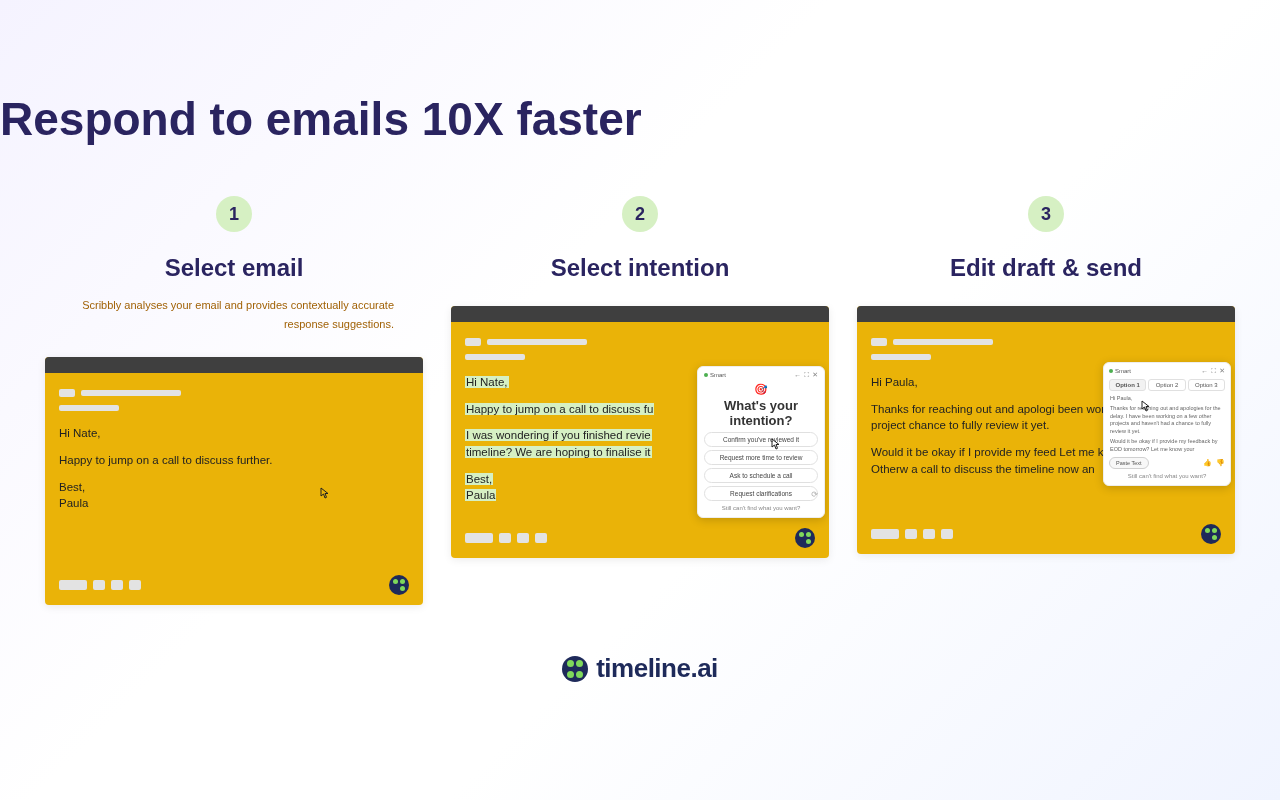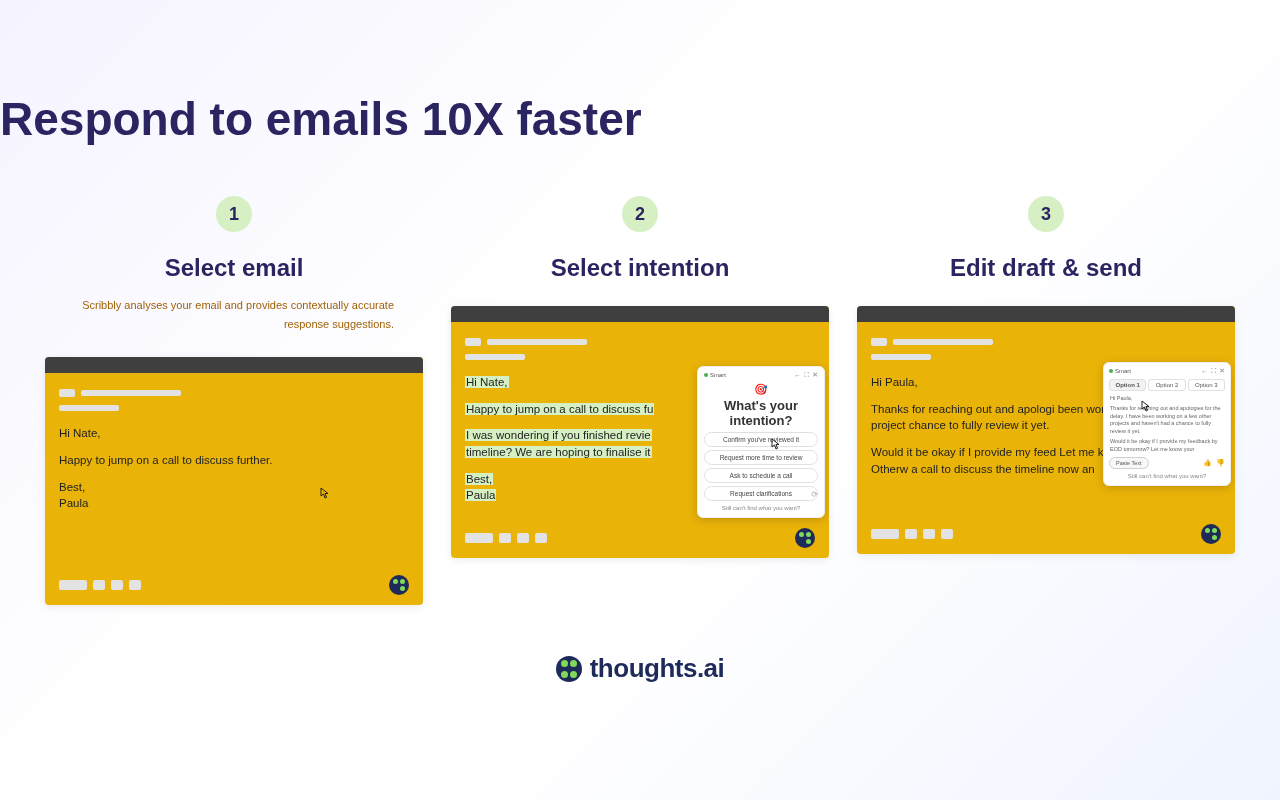--- a/index.html
+++ b/index.html
@@ -396,14 +396,14 @@
 
 </div>
 
 <div class="brand">
   <div class="brand-logo">
     <div class="d d1"></div>
       <div class="d d2"></div>
       <div class="d d3"></div>
       <div class="d d4"></div>
   </div>
-  <div class="brand-text">thoughts.ai</div>
+  <div class="brand-text">timeline.ai</div>
 </div>
 
 </body></html>

